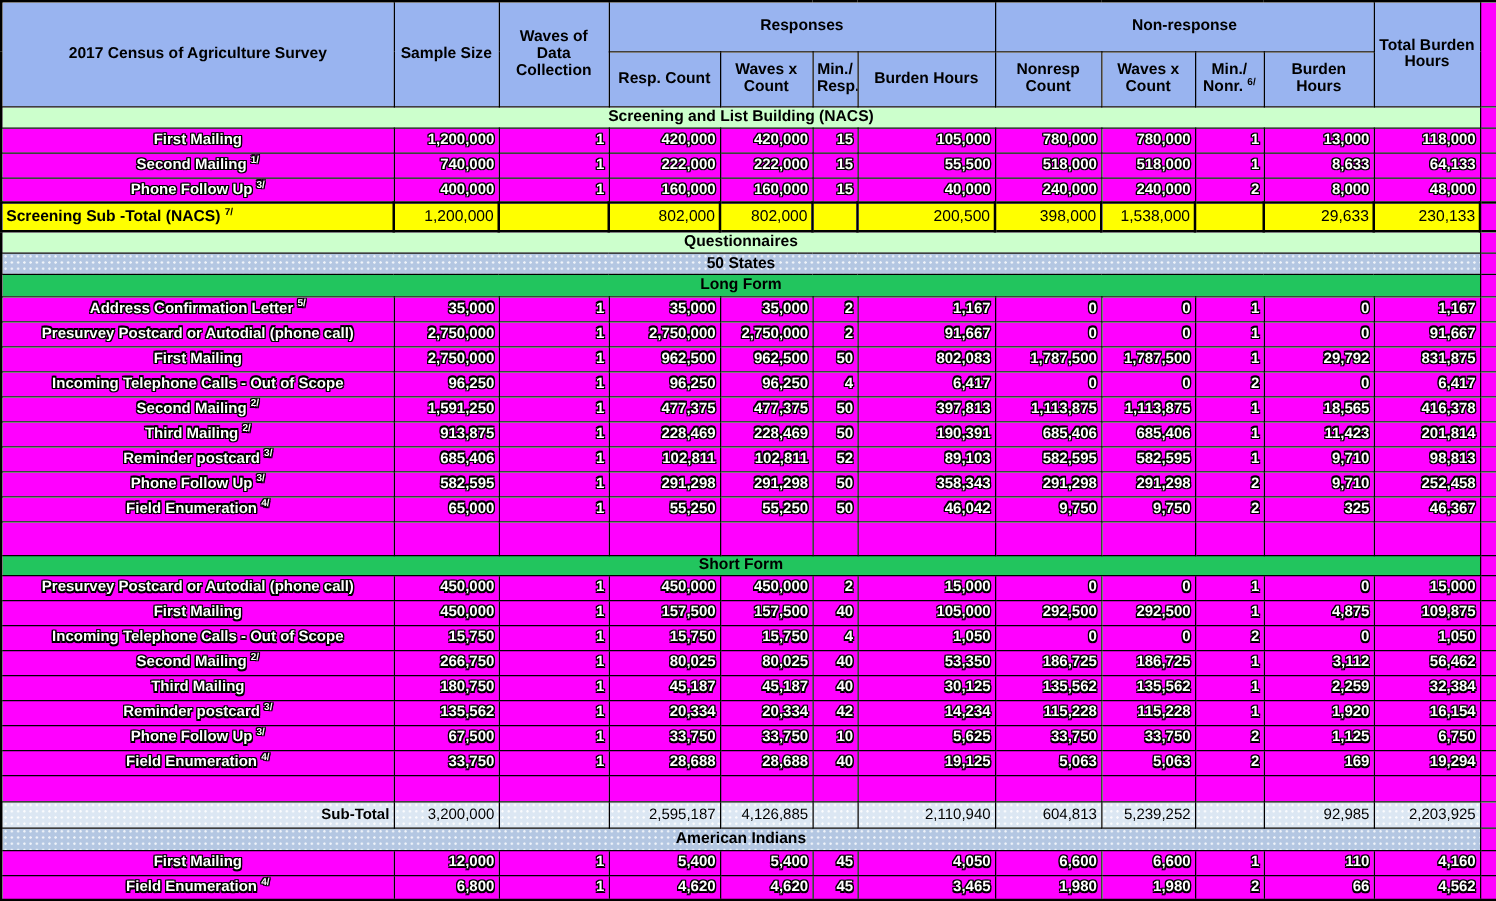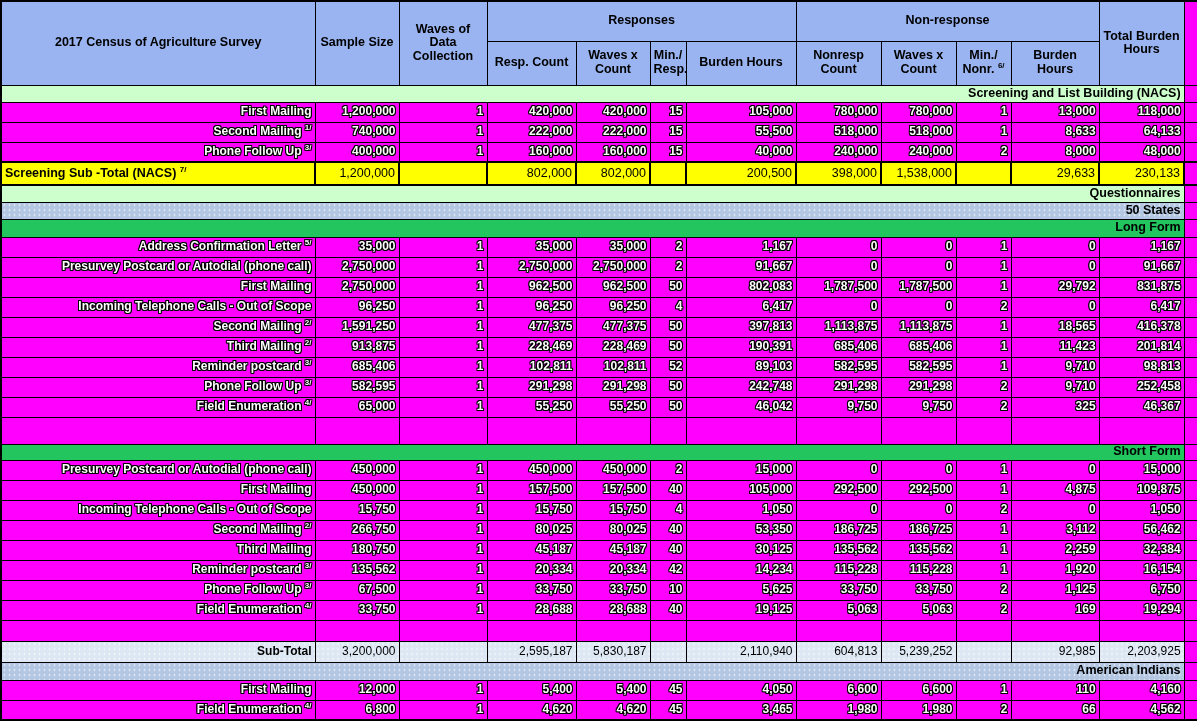--- a/index.html
+++ b/index.html
@@ -26,21 +26,21 @@
   thead tr.h2{height:44px;}
   th.sliver,td.sliver{background:#FF00FF;padding:0;}
   
   tr.d{height:20px;}
   tr.d td{
     background:#FF00FF;color:#ffffff;font-weight:bold;
     text-shadow:-1px -1px 0 #000,1px -1px 0 #000,-1px 1px 0 #000,1px 1px 0 #000,
                 -1px 0 0 #000,1px 0 0 #000,0 -1px 0 #000,0 1px 0 #000;
   }
   td.num{text-align:right;}
-  td.lbl{text-align:right;}
+  td.lbl{text-align:center;}
   sup{font-size:8px;vertical-align:super;line-height:0;}
   
   tr.sec{height:17px;}
   tr.sec td.lbl{font-weight:bold;color:#000;font-size:12.5px;}
   .green td.lbl{background:#CCFFCC;}
   .blue td.lbl{
     background-color:#B4C7E2;
     background-image:radial-gradient(rgba(255,255,255,0.8) 0.8px, transparent 1.1px);
     background-size:5px 5px;
   }
@@ -283,21 +283,21 @@
           <td class="num">98,813</td>
           <td class="sliver"></td>
         </tr>
         <tr class="d">
           <td class="lbl"><span>Phone Follow Up</span> <sup>3/</sup></td>
           <td class="num">582,595</td>
           <td class="num">1</td>
           <td class="num">291,298</td>
           <td class="num">291,298</td>
           <td class="num">50</td>
-          <td class="num">242,748</td>
+          <td class="num">358,343</td>
           <td class="num">291,298</td>
           <td class="num">291,298</td>
           <td class="num">2</td>
           <td class="num">9,710</td>
           <td class="num">252,458</td>
           <td class="sliver"></td>
         </tr>
         <tr class="d">
           <td class="lbl"><span>Field Enumeration</span> <sup>4/</sup></td>
           <td class="num">65,000</td>
@@ -465,21 +465,21 @@
           <td class="num"></td>
           <td class="num"></td>
           <td class="num"></td>
           <td class="sliver"></td>
         </tr>
         <tr class="stb">
           <td class="lbl"><span>Sub-Total</span></td>
           <td class="num">3,200,000</td>
           <td class="num"></td>
           <td class="num">2,595,187</td>
-          <td class="num">5,830,187</td>
+          <td class="num">4,126,885</td>
           <td class="num"></td>
           <td class="num">2,110,940</td>
           <td class="num">604,813</td>
           <td class="num">5,239,252</td>
           <td class="num"></td>
           <td class="num">92,985</td>
           <td class="num">2,203,925</td>
           <td class="sliver"></td>
         </tr>
         <tr class="sec blue" style="height: 18px;">

